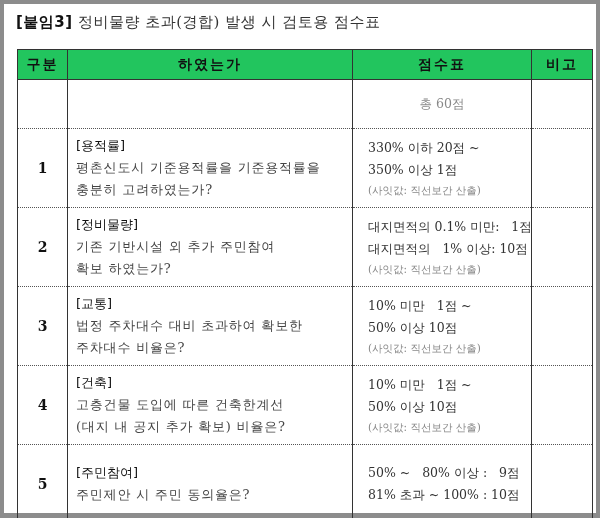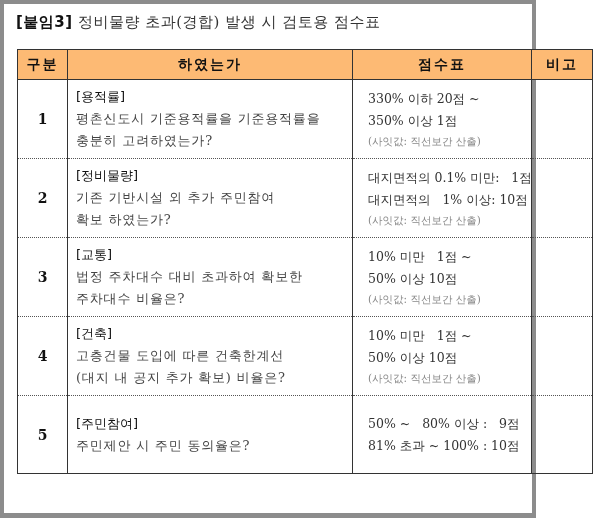--- a/index.html
+++ b/index.html
@@ -5,21 +5,21 @@
     html, body { margin: 0; padding: 0; }
     body {
       width: 600px; height: 518px;
       background: #ffffff;
       font-family: "DejaVu Serif", "Liberation Serif", serif;
       color: #333;
       overflow: hidden;
     }
     .frame {
       position: absolute; left: 0; top: 0;
-      width: 536px; height: 518px;
+      width: 600px; height: 518px;
       box-sizing: border-box;
       border: 4px solid #8c8c8c;
       border-bottom-width: 5px;
       background: #fff;
     }
     .title {
       position: absolute; left: 12px; top: 9px;
       font-size: 15px; white-space: nowrap;
       color: #333;
       letter-spacing: 0.5px;
@@ -30,21 +30,21 @@
       width: 575px;
       border-collapse: collapse;
       table-layout: fixed;
       border: 1.5px solid #333;
     }
     table.score col.c1 { width: 50px; }
     table.score col.c2 { width: 285px; }
     table.score col.c3 { width: 179px; }
     table.score col.c4 { width: 61px; }
     th {
-      background: #fdba74;
+      background: #22c55e;
       height: 29px;
       font-family: "DejaVu Sans", sans-serif;
       font-weight: bold; font-size: 14px;
       color: #111;
       border-left: 1.5px solid #333;
       border-bottom: 1.5px solid #333;
       letter-spacing: 2px;
       padding: 0;
     }
     th:first-child { border-left: none; }
@@ -86,20 +86,26 @@
       </colgroup>
     <thead>
       <tr>
         <th>구분</th>
         <th>하였는가</th>
         <th>점수표</th>
         <th>비고</th>
       </tr>
     </thead>
     <tbody>
+      <tr class="total">
+        <td></td>
+        <td></td>
+        <td class="total-text">총 60점</td>
+        <td></td>
+      </tr>
 
       <tr class="item">
         <td>1</td>
         <td class="content">
           <div class="cat">[용적률]</div>
           <div class="q">평촌신도시 기준용적률을 기준용적률을</div>
           <div class="q">충분히 고려하였는가?</div>
         </td>
         <td class="scorecell">
           <div>330% 이하 20점 ~</div>

